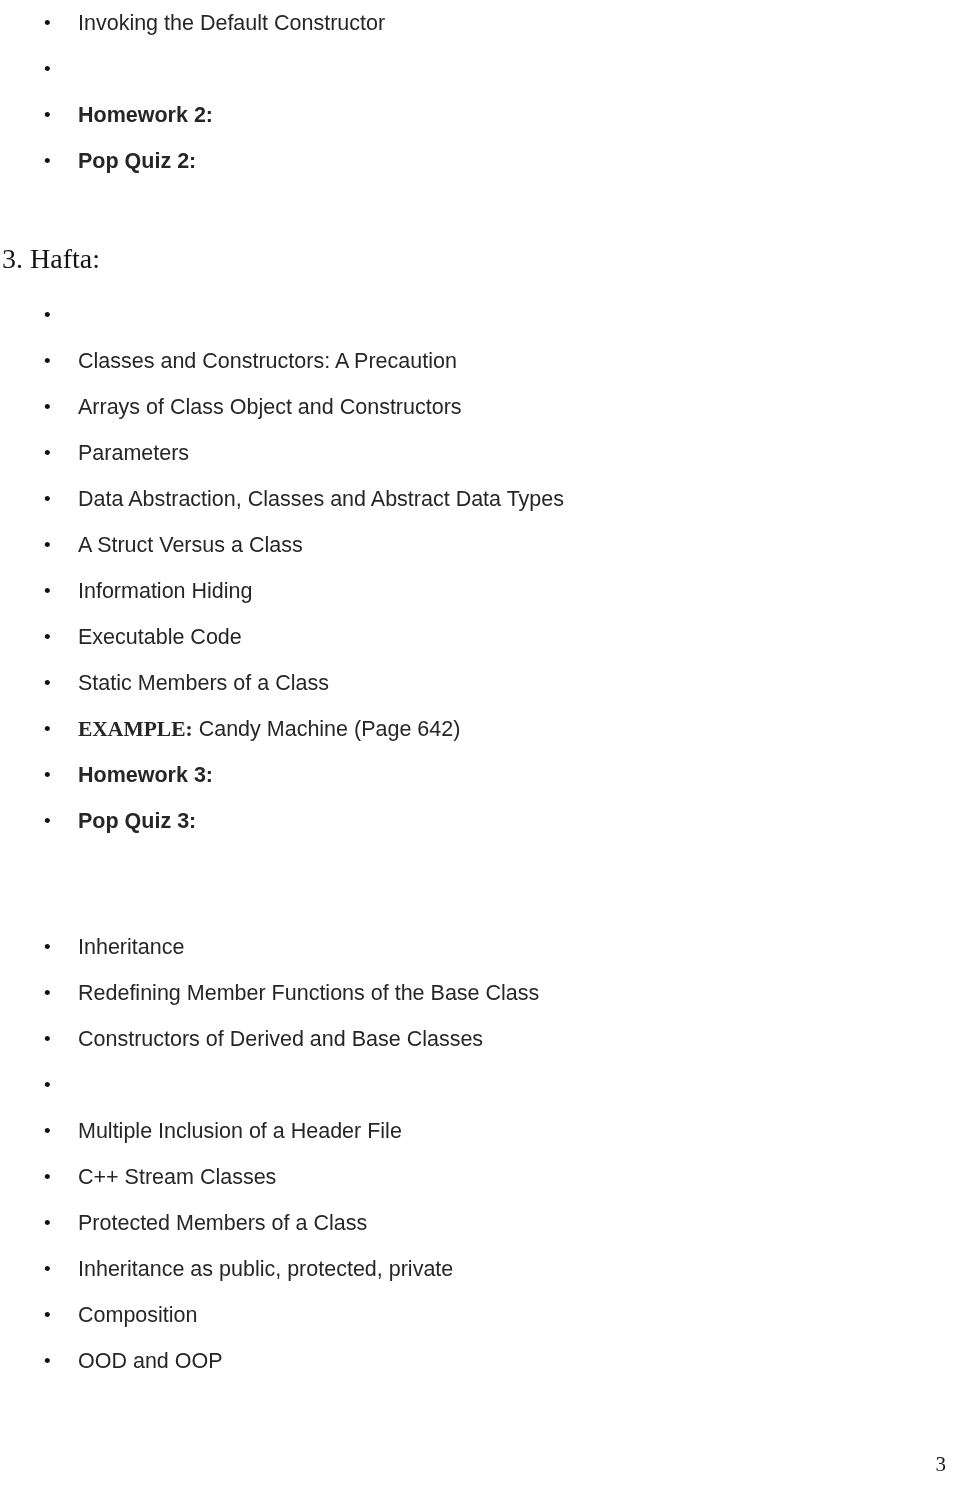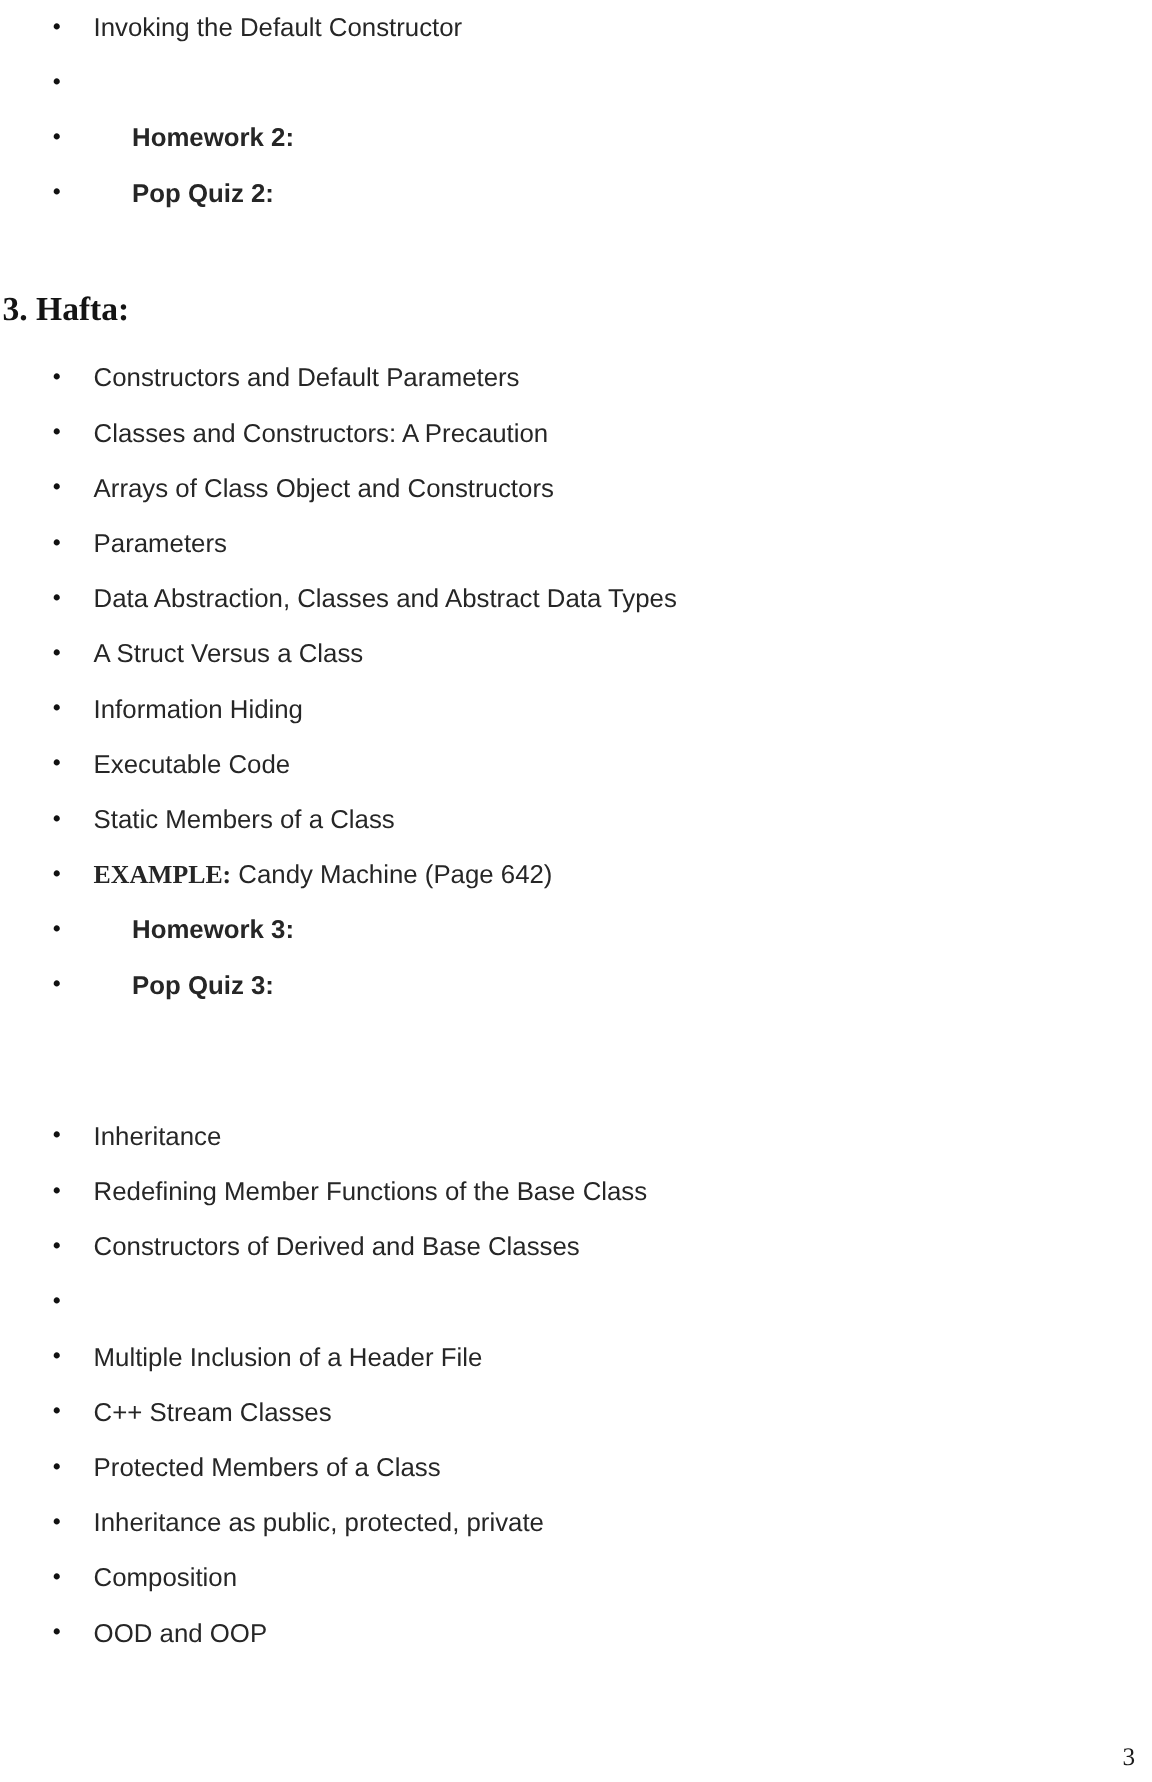--- a/index.html
+++ b/index.html
@@ -57,32 +57,31 @@
     left: 44px;
     top: 0;
     height: 46px;
     line-height: 46px;
     font-size: 19px;
     color: #111111;
   }
 
   li.bullet-item.strong .bullet-text {
     font-weight: bold;
-    margin-left: 32px;
   }
 
   .bullet-text .lead {
     font-weight: bold;
     font-family: Liberation Serif, serif;
   }
 
   
   .section-heading {
     font-family: "Liberation Serif", "DejaVu Serif", serif;
-    font-weight: bold;
+    font-weight: normal;
     font-size: 28px;
     line-height: 34px;
     color: #141414;
     margin: 0;
     padding: 0 16px 0 2px;
     white-space: nowrap;
   }
 
   
   .spacer-top-gap { height: 58px; }
@@ -125,21 +124,20 @@
     </ul>
 
     <div class="spacer-top-gap"></div>
 
     <h2 class="section-heading">3. Hafta:</h2>
     <div class="spacer-heading-gap"></div>
 
     <ul class="bullets">
       <li class="bullet-item">
         <span class="bullet-marker">•</span>
-        <span class="bullet-text">Constructors and Default Parameters</span>
       </li>
       <li class="bullet-item">
         <span class="bullet-marker">•</span>
         <span class="bullet-text">Classes and Constructors: A Precaution</span>
       </li>
       <li class="bullet-item">
         <span class="bullet-marker">•</span>
         <span class="bullet-text">Arrays of Class Object and Constructors</span>
       </li>
       <li class="bullet-item">

